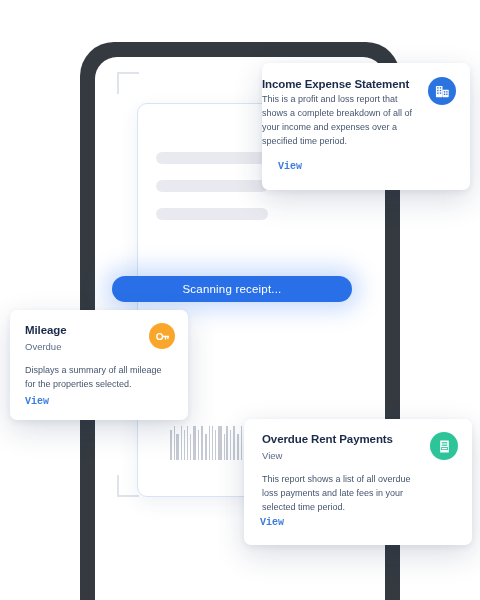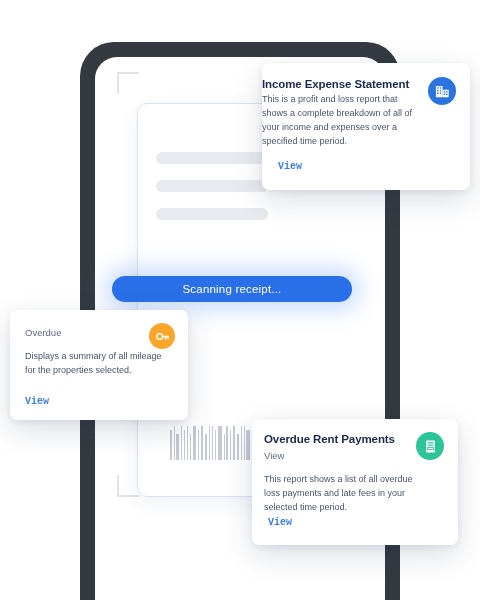--- a/index.html
+++ b/index.html
@@ -78,21 +78,21 @@
   #card-income{left:262px;top:63px;width:208px;height:127px;padding:15px 0;}
   #card-income .badge{right:14px;top:14px;width:28px;height:28px;background:#2b74e0;}
   #card-income .desc{margin-top:1px;width:160px;}
   #card-income .view{position:absolute;left:16px;top:98px;}
 
   #card-mileage{left:10px;top:310px;width:178px;height:110px;padding:14px 15px;}
   #card-mileage .badge{right:13px;top:13px;width:26px;height:26px;background:#f9a62b;}
   #card-mileage .desc{margin-top:12px;width:140px;}
   #card-mileage .view{position:absolute;left:15px;top:86px;}
 
-  #card-rent{left:244px;top:419px;width:206px;height:126px;padding:14px 12px;margin-left:8px;}
+  #card-rent{left:244px;top:419px;width:228px;height:126px;padding:14px 18px;}
   #card-rent .badge{right:14px;top:13px;width:28px;height:28px;background:#2ec49a;}
   #card-rent .desc{margin-top:12px;width:162px;}
   #card-rent .view{position:absolute;left:16px;top:98px;}
 </style>
 </head>
 <body>
 
 <div class="stage">
 
   <div class="phone">
@@ -189,20 +189,21 @@
         <rect x="5.1" y="9" width="1.5" height="1.5" fill="#2b74e0"></rect>
         <rect x="9.4" y="7.6" width="1.5" height="1.5" fill="#2b74e0"></rect>
         <rect x="11.9" y="7.6" width="1.5" height="1.5" fill="#2b74e0"></rect>
         <rect x="9.4" y="10.2" width="1.5" height="1.5" fill="#2b74e0"></rect>
         <rect x="11.9" y="10.2" width="1.5" height="1.5" fill="#2b74e0"></rect>
       </svg>
     </div>
   </div>
 
   <div class="card" id="card-mileage">
+    <div class="title">Mileage</div>
     <div class="sub">Overdue</div>
     <div class="desc">Displays a summary of all mileage for the properties selected.</div>
     <div class="view">View</div>
     <div class="badge">
       <svg width="15" height="15" viewBox="0 0 16 16" fill="none" stroke="#fff" stroke-width="1.5">
         <circle cx="5" cy="8" r="3.1"></circle>
         <path d="M8.1 8 H14.3" stroke-linecap="round"></path>
         <path d="M11.2 8 V10.6" stroke-linecap="round"></path>
         <path d="M13.8 8 V10.2" stroke-linecap="round"></path>
       </svg>

